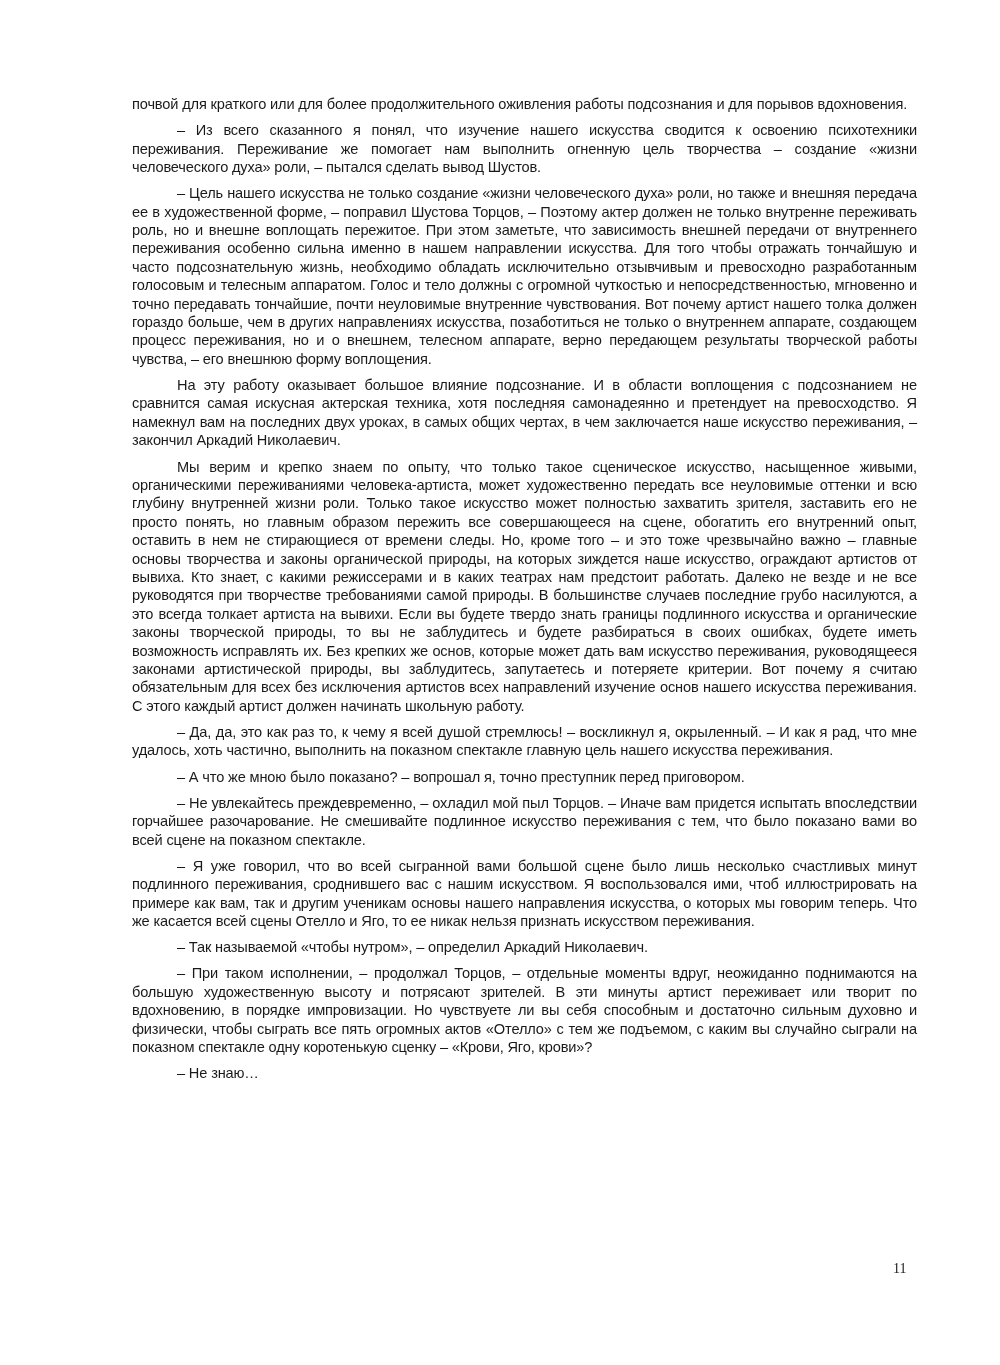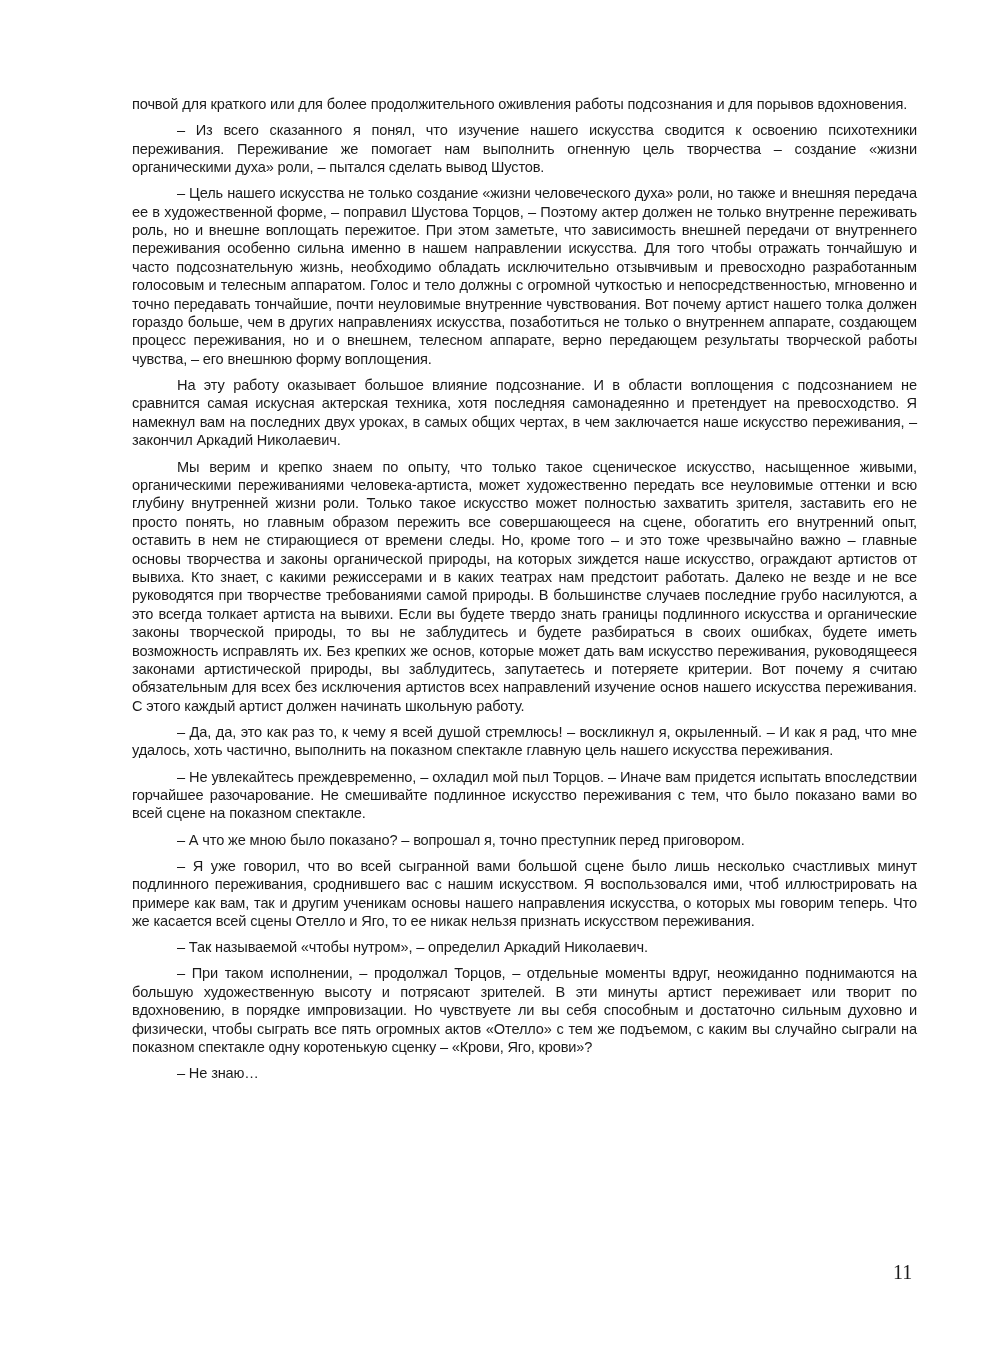--- a/index.html
+++ b/index.html
@@ -31,35 +31,35 @@
       text-indent: 45px;
     }
     .page p.noindent {
       text-indent: 0;
     }
     .page-number {
       position: absolute;
       left: 893px;
       top: 1261px;
       font-family: "Liberation Serif", serif;
-      font-size: 20px;
+      font-size: 14px;
       color: #1a1a1a;
     }
   </style>
 </head>
 <body>
 
 <div class="page">
   <p class="noindent">почвой для краткого или для более продолжительного оживления работы подсознания и для порывов вдохновения.</p>
-  <p>– Из всего сказанного я понял, что изучение нашего искусства сводится к освоению психотехники переживания. Переживание же помогает нам выполнить огненную цель творчества – создание «жизни органическими духа» роли, – пытался сделать вывод Шустов.</p>
+  <p>– Из всего сказанного я понял, что изучение нашего искусства сводится к освоению психотехники переживания. Переживание же помогает нам выполнить огненную цель творчества – создание «жизни человеческого духа» роли, – пытался сделать вывод Шустов.</p>
   <p>– Цель нашего искусства не только создание «жизни человеческого духа» роли, но также и внешняя передача ее в художественной форме, – поправил Шустова Торцов, – Поэтому актер должен не только внутренне переживать роль, но и внешне воплощать пережитое. При этом заметьте, что зависимость внешней передачи от внутреннего переживания особенно сильна именно в нашем направлении искусства. Для того чтобы отражать тончайшую и часто подсознательную жизнь, необходимо обладать исключительно отзывчивым и превосходно разработанным голосовым и телесным аппаратом. Голос и тело должны с огромной чуткостью и непосредственностью, мгновенно и точно передавать тончайшие, почти неуловимые внутренние чувствования. Вот почему артист нашего толка должен гораздо больше, чем в других направлениях искусства, позаботиться не только о внутреннем аппарате, создающем процесс переживания, но и о внешнем, телесном аппарате, верно передающем результаты творческой работы чувства, – его внешнюю форму воплощения.</p>
   <p>На эту работу оказывает большое влияние подсознание. И в области воплощения с подсознанием не сравнится самая искусная актерская техника, хотя последняя самонадеянно и претендует на превосходство. Я намекнул вам на последних двух уроках, в самых общих чертах, в чем заключается наше искусство переживания, – закончил Аркадий Николаевич.</p>
   <p>Мы верим и крепко знаем по опыту, что только такое сценическое искусство, насыщенное живыми, органическими переживаниями человека-артиста, может художественно передать все неуловимые оттенки и всю глубину внутренней жизни роли. Только такое искусство может полностью захватить зрителя, заставить его не просто понять, но главным образом пережить все совершающееся на сцене, обогатить его внутренний опыт, оставить в нем не стирающиеся от времени следы. Но, кроме того – и это тоже чрезвычайно важно – главные основы творчества и законы органической природы, на которых зиждется наше искусство, ограждают артистов от вывиха. Кто знает, с какими режиссерами и в каких театрах нам предстоит работать. Далеко не везде и не все руководятся при творчестве требованиями самой природы. В большинстве случаев последние грубо насилуются, а это всегда толкает артиста на вывихи. Если вы будете твердо знать границы подлинного искусства и органические законы творческой природы, то вы не заблудитесь и будете разбираться в своих ошибках, будете иметь возможность исправлять их. Без крепких же основ, которые может дать вам искусство переживания, руководящееся законами артистической природы, вы заблудитесь, запутаетесь и потеряете критерии. Вот почему я считаю обязательным для всех без исключения артистов всех направлений изучение основ нашего искусства переживания. С этого каждый артист должен начинать школьную работу.</p>
   <p>– Да, да, это как раз то, к чему я всей душой стремлюсь! – воскликнул я, окрыленный. – И как я рад, что мне удалось, хоть частично, выполнить на показном спектакле главную цель нашего искусства переживания.</p>
+  <p>– А что же мною было показано? – вопрошал я, точно преступник перед приговором.</p>
   <p>– Не увлекайтесь преждевременно, – охладил мой пыл Торцов. – Иначе вам придется испытать впоследствии горчайшее разочарование. Не смешивайте подлинное искусство переживания с тем, что было показано вами во всей сцене на показном спектакле.</p>
-  <p>– А что же мною было показано? – вопрошал я, точно преступник перед приговором.</p>
   <p>– Я уже говорил, что во всей сыгранной вами большой сцене было лишь несколько счастливых минут подлинного переживания, сроднившего вас с нашим искусством. Я воспользовался ими, чтоб иллюстрировать на примере как вам, так и другим ученикам основы нашего направления искусства, о которых мы говорим теперь. Что же касается всей сцены Отелло и Яго, то ее никак нельзя признать искусством переживания.</p>
   <p>– Так называемой «чтобы нутром», – определил Аркадий Николаевич.</p>
   <p>– При таком исполнении, – продолжал Торцов, – отдельные моменты вдруг, неожиданно поднимаются на большую художественную высоту и потрясают зрителей. В эти минуты артист переживает или творит по вдохновению, в порядке импровизации. Но чувствуете ли вы себя способным и достаточно сильным духовно и физически, чтобы сыграть все пять огромных актов «Отелло» с тем же подъемом, с каким вы случайно сыграли на показном спектакле одну коротенькую сценку – «Крови, Яго, крови»?</p>
   <p>– Не знаю…</p>
 </div>
 
 <div class="page-number">11</div>
 
 </body></html>

